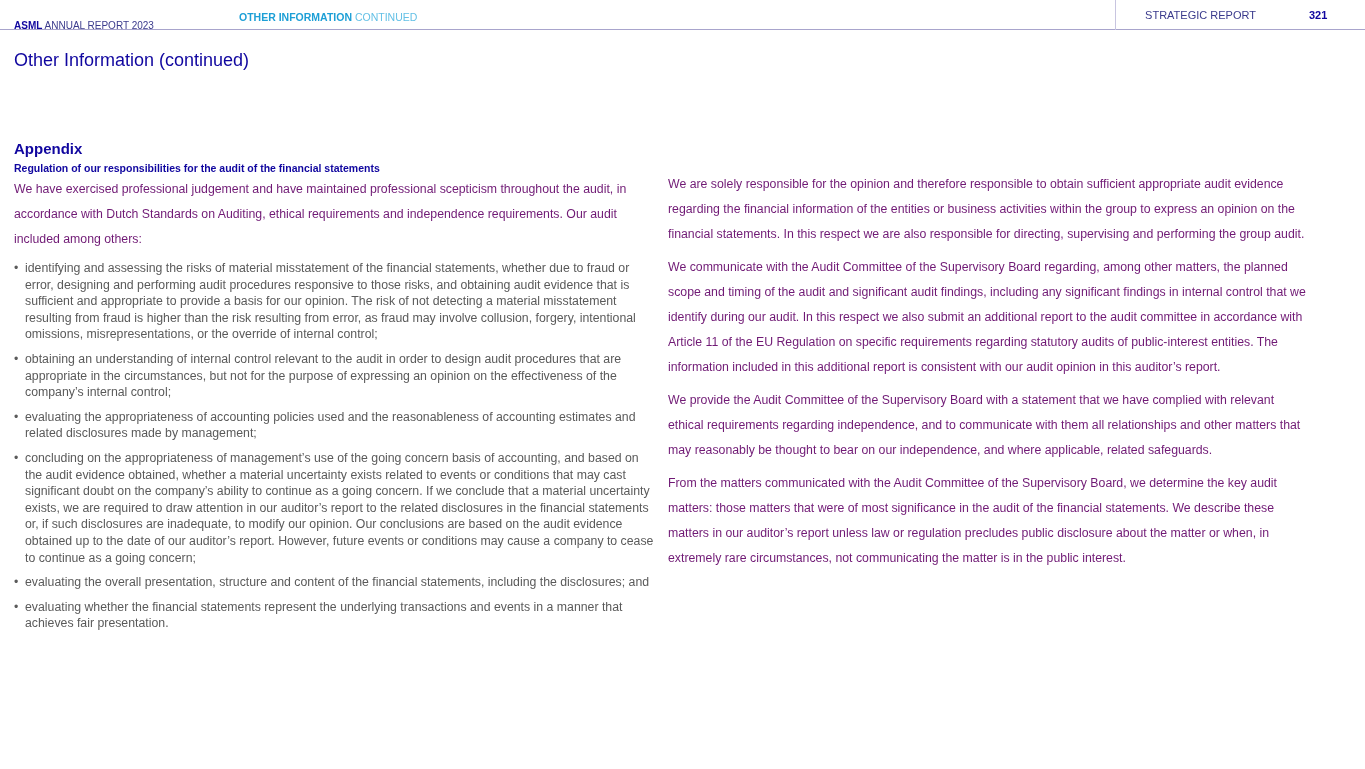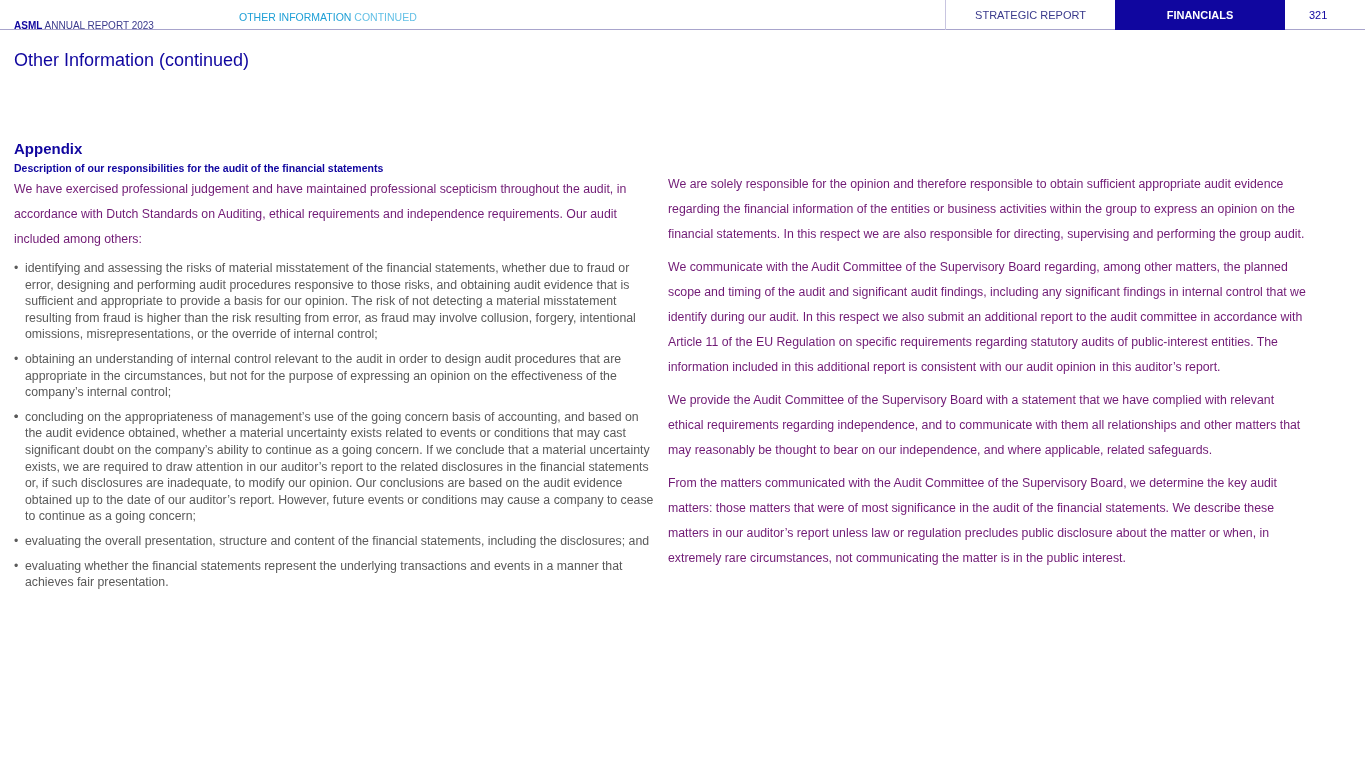--- a/index.html
+++ b/index.html
@@ -17,35 +17,35 @@
     .brand {
       position: absolute; left: 14px; top: 20px;
       font-size: 10px; color: #10069f; letter-spacing: 0;
     }
     .brand b { font-weight: bold; }
     .brand span.light { color: #3a3a8c; }
     .section-crumb {
       position: absolute; left: 239px; top: 11px;
       font-size: 10.5px; color: #2aa6d9;
     }
-    .section-crumb b { font-weight: normal; color: #1d9fd6; margin-top: 36px; }
+    .section-crumb b { font-weight: bold; color: #1d9fd6; margin-top: 36px; }
     .section-crumb .cont { color: #63c0e6; text-align: center; }
     .nav {
       position: absolute; right: 0; top: 0; height: 30px; display: flex;
     }
     .nav-tab {
       height: 30px; box-sizing: border-box;
       border-left: 1px solid #c8c5e0;
       display: flex; align-items: center; justify-content: center;
       font-size: 11px; color: #3a3a8c; cursor: pointer;
     }
     .nav-tab.t1 { width: 170px; }
     .nav-tab.t2 { width: 171px; }
     .nav-tab.t3 { width: 170px; background: #10069f; color: #ffffff; font-weight: bold; border-left: none; }
-    .nav-tab.page { width: 80px; border-left: none; font-weight: normal; color: #10069f; justify-content: flex-start; padding-left: 24px; }
+    .nav-tab.page { width: 80px; border-left: none; font-weight: bold; color: #10069f; justify-content: flex-start; padding-left: 24px; }
     .page-title {
       position: absolute; left: 14px; top: 38px;
       font-size: 18px; color: #10069f; font-weight: normal;
     }
     .col-left {
       position: absolute; left: 14px; top: 140px; width: 642px;
     }
     .col-right {
       position: absolute; left: 668px; top: 172px; width: 642px;
     }
@@ -73,35 +73,34 @@
 
 <div class="topbar">
   <div class="brand">
     <b>ASML</b><span class="light"> ANNUAL REPORT 2023</span>
   </div>
   <div class="section-crumb">
     <b>OTHER INFORMATION</b><span class="cont"> CONTINUED</span>
   </div>
   <div class="nav">
     <div class="nav-tab t1">STRATEGIC REPORT</div>
-    <div class="nav-tab t3">FINANCIALS</div>
     <div class="nav-tab page">321</div>
   </div>
 </div>
 
 <h1 class="page-title">Other Information (continued)</h1>
 
 <div class="col-left">
   <div class="h-appendix">Appendix</div>
-  <div class="h-sub">Description of our responsibilities for the audit of the financial statements</div>
+  <div class="h-sub">Regulation of our responsibilities for the audit of the financial statements</div>
   <p>We have exercised professional judgement and have maintained professional scepticism throughout the audit, in accordance with Dutch Standards on Auditing, ethical requirements and independence requirements. Our audit included among others:</p>
   <ul class="bullets">
     <li><span class="dot">•</span><span>identifying and assessing the risks of material misstatement of the financial statements, whether due to fraud or error, designing and performing audit procedures responsive to those risks, and obtaining audit evidence that is sufficient and appropriate to provide a basis for our opinion. The risk of not detecting a material misstatement resulting from fraud is higher than the risk resulting from error, as fraud may involve collusion, forgery, intentional omissions, misrepresentations, or the override of internal control;</span></li>
     <li><span class="dot">•</span><span>obtaining an understanding of internal control relevant to the audit in order to design audit procedures that are appropriate in the circumstances, but not for the purpose of expressing an opinion on the effectiveness of the company’s internal control;</span></li>
-    <li><span class="dot">•</span></li>
+    <li><span class="dot">•</span><span>evaluating the appropriateness of accounting policies used and the reasonableness of accounting estimates and related disclosures made by management;</span></li>
     <li><span class="dot">•</span><span>concluding on the appropriateness of management’s use of the going concern basis of accounting, and based on the audit evidence obtained, whether a material uncertainty exists related to events or conditions that may cast significant doubt on the company’s ability to continue as a going concern. If we conclude that a material uncertainty exists, we are required to draw attention in our auditor’s report to the related disclosures in the financial statements or, if such disclosures are inadequate, to modify our opinion. Our conclusions are based on the audit evidence obtained up to the date of our auditor’s report. However, future events or conditions may cause a company to cease to continue as a going concern;</span></li>
     <li><span class="dot">•</span><span>evaluating the overall presentation, structure and content of the financial statements, including the disclosures; and</span></li>
     <li><span class="dot">•</span><span>evaluating whether the financial statements represent the underlying transactions and events in a manner that achieves fair presentation.</span></li>
   </ul>
 </div>
 
 <div class="col-right">
   <p>We are solely responsible for the opinion and therefore responsible to obtain sufficient appropriate audit evidence regarding the financial information of the entities or business activities within the group to express an opinion on the financial statements. In this respect we are also responsible for directing, supervising and performing the group audit.</p>
   <p>We communicate with the Audit Committee of the Supervisory Board regarding, among other matters, the planned scope and timing of the audit and significant audit findings, including any significant findings in internal control that we identify during our audit. In this respect we also submit an additional report to the audit committee in accordance with Article 11 of the EU Regulation on specific requirements regarding statutory audits of public-interest entities. The information included in this additional report is consistent with our audit opinion in this auditor’s report.</p>
   <p>We provide the Audit Committee of the Supervisory Board with a statement that we have complied with relevant ethical requirements regarding independence, and to communicate with them all relationships and other matters that may reasonably be thought to bear on our independence, and where applicable, related safeguards.</p>

